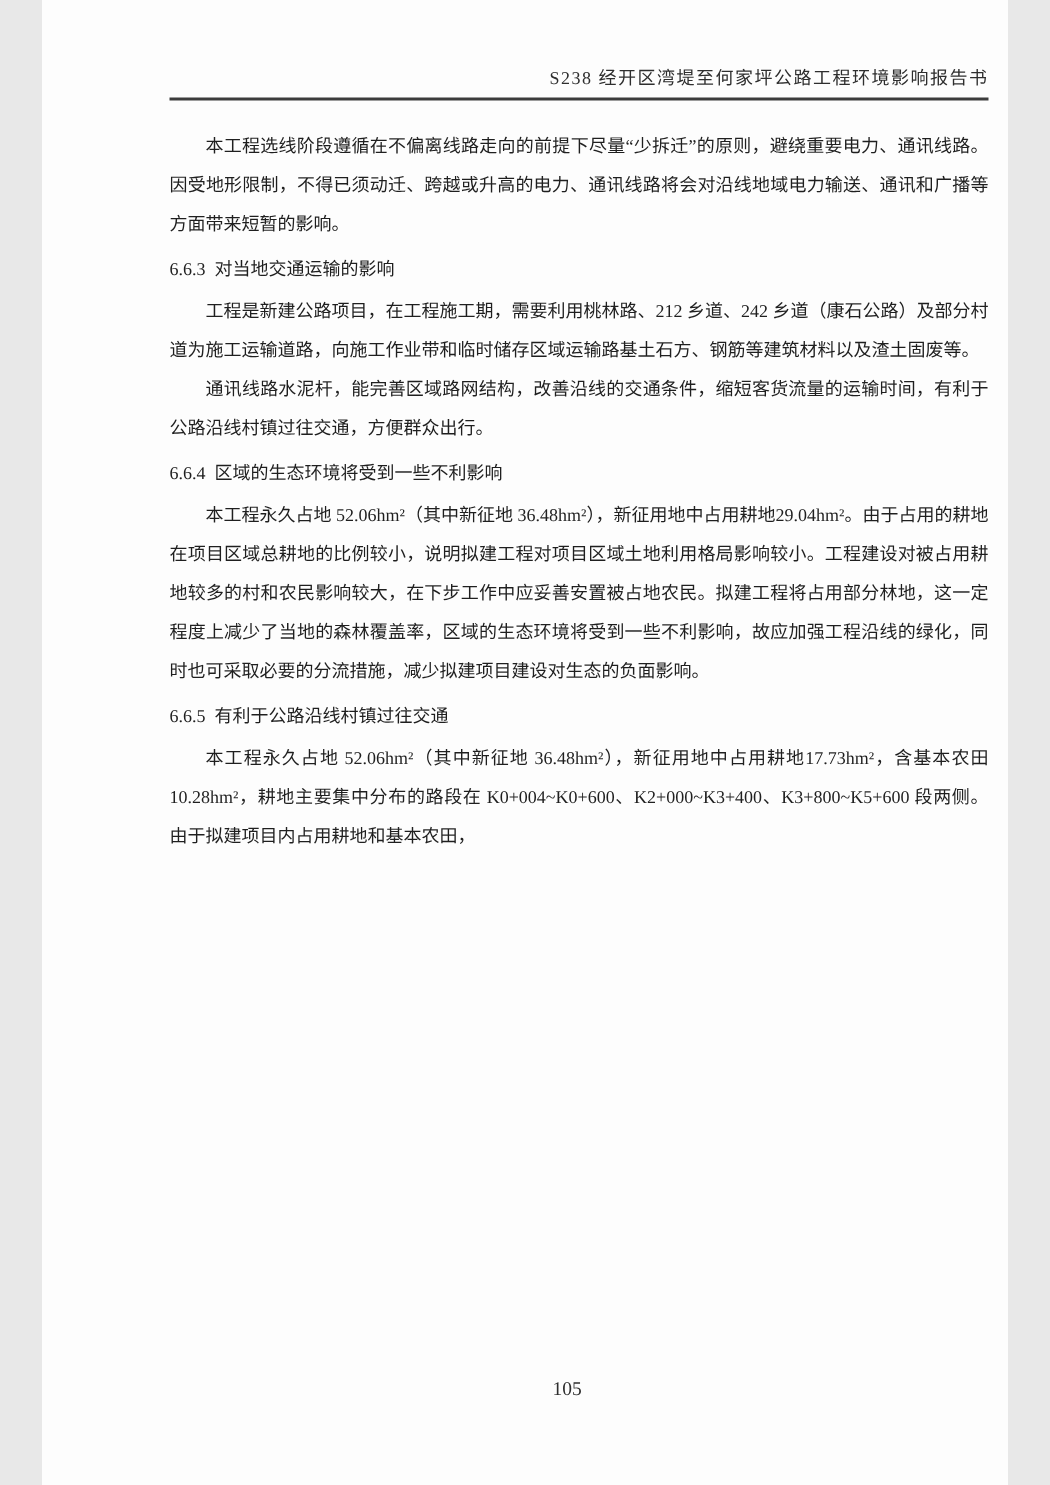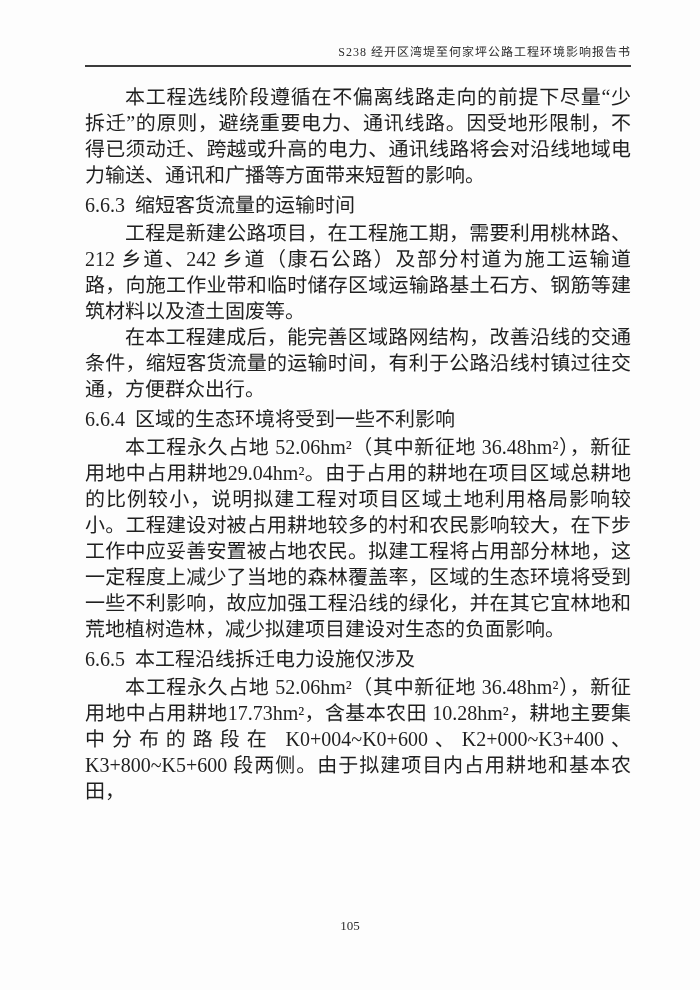--- a/index.html
+++ b/index.html
@@ -2,21 +2,21 @@
 <html lang="zh-CN"><head>
 <meta charset="utf-8">
 <style>
   html, body {
     margin: 0;
     padding: 0;
     background: #e8e8e8;
   }
   .page {
     position: relative;
-    width: 700px;
+    width: 644px;
     height: 990px;
     margin: 0 auto;
     background: #fdfdfd;
     font-family: "Liberation Serif", "DejaVu Serif", serif;
     color: #1f1f1f;
     overflow: hidden;
   }
   .running-header {
     position: absolute;
     top: 42px;
@@ -27,21 +27,21 @@
     letter-spacing: 1px;
     color: #2e2e2e;
     padding-bottom: 5px;
     border-bottom: 2px solid #3c3c3c;
   }
   .content {
     position: absolute;
     top: 84px;
     left: 85px;
     width: 546px;
-    font-size: 20px;
+    font-size: 12px;
     line-height: 26px;
     text-align: justify;
     text-justify: inter-character;
   }
   .para {
     margin: 0;
     text-indent: 2em;
   }
   .heading {
     margin: 4px 0 2px 0;
@@ -60,26 +60,26 @@
 </style>
 </head>
 <body>
 
 <div class="page">
 
   <div class="running-header">S238 经开区湾堤至何家坪公路工程环境影响报告书</div>
 
   <div class="content">
     <p class="para">本工程选线阶段遵循在不偏离线路走向的前提下尽量“少拆迁”的原则，避绕重要电力、通讯线路。因受地形限制，不得已须动迁、跨越或升高的电力、通讯线路将会对沿线地域电力输送、通讯和广播等方面带来短暂的影响。</p>
-    <p class="heading">6.6.3  缩短客货流量的运输时间</p>
+    <p class="heading">6.6.3  对当地交通运输的影响</p>
     <p class="para">工程是新建公路项目，在工程施工期，需要利用桃林路、212 乡道、242 乡道（康石公路）及部分村道为施工运输道路，向施工作业带和临时储存区域运输路基土石方、钢筋等建筑材料以及渣土固废等。</p>
-    <p class="para">在本工程建成后，能完善区域路网结构，改善沿线的交通条件，缩短客货流量的运输时间，有利于公路沿线村镇过往交通，方便群众出行。</p>
+    <p class="para">通讯线路水泥杆，能完善区域路网结构，改善沿线的交通条件，缩短客货流量的运输时间，有利于公路沿线村镇过往交通，方便群众出行。</p>
     <p class="heading">6.6.4  区域的生态环境将受到一些不利影响</p>
-    <p class="para">本工程永久占地 52.06hm²（其中新征地 36.48hm²），新征用地中占用耕地29.04hm²。由于占用的耕地在项目区域总耕地的比例较小，说明拟建工程对项目区域土地利用格局影响较小。工程建设对被占用耕地较多的村和农民影响较大，在下步工作中应妥善安置被占地农民。拟建工程将占用部分林地，这一定程度上减少了当地的森林覆盖率，区域的生态环境将受到一些不利影响，故应加强工程沿线的绿化，并在其它宜林地和荒地植树造林，减少拟建项目建设对生态的负面影响。</p>
-    <p class="heading">6.6.5  本工程沿线拆迁电力设施仅涉及</p>
+    <p class="para">本工程永久占地 52.06hm²（其中新征地 36.48hm²），新征用地中占用耕地29.04hm²。由于占用的耕地在项目区域总耕地的比例较小，说明拟建工程对项目区域土地利用格局影响较小。工程建设对被占用耕地较多的村和农民影响较大，在下步工作中应妥善安置被占地农民。拟建工程将占用部分林地，这一定程度上减少了当地的森林覆盖率，区域的生态环境将受到一些不利影响，故应加强工程沿线的绿化，同时也可采取必要的分流措施，减少拟建项目建设对生态的负面影响。</p>
+    <p class="heading">6.6.5  有利于公路沿线村镇过往交通</p>
     <p class="para">本工程永久占地 52.06hm²（其中新征地 36.48hm²），新征用地中占用耕地17.73hm²，含基本农田 10.28hm²，耕地主要集中分布的路段在 K0+004~K0+600、K2+000~K3+400、K3+800~K5+600 段两侧。由于拟建项目内占用耕地和基本农田，</p>
   </div>
 
   <div class="footer">
     <span>105</span>
   </div>
 
 </div>
 
 </body></html>

